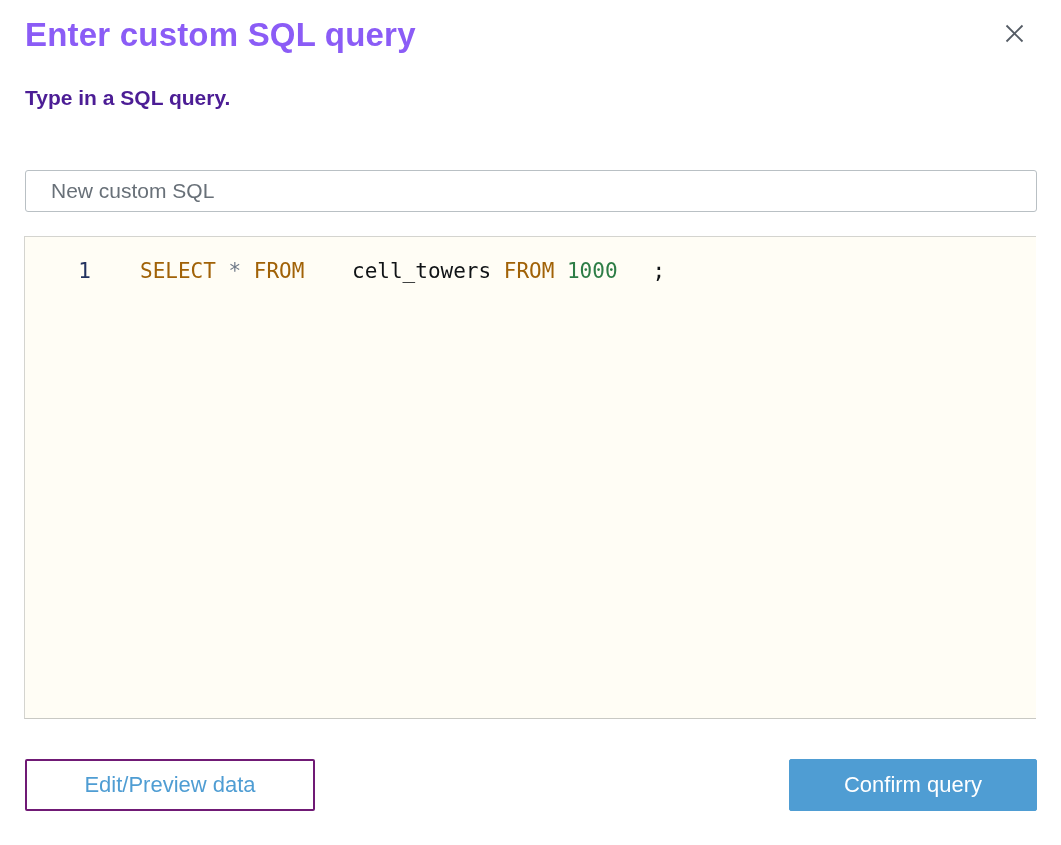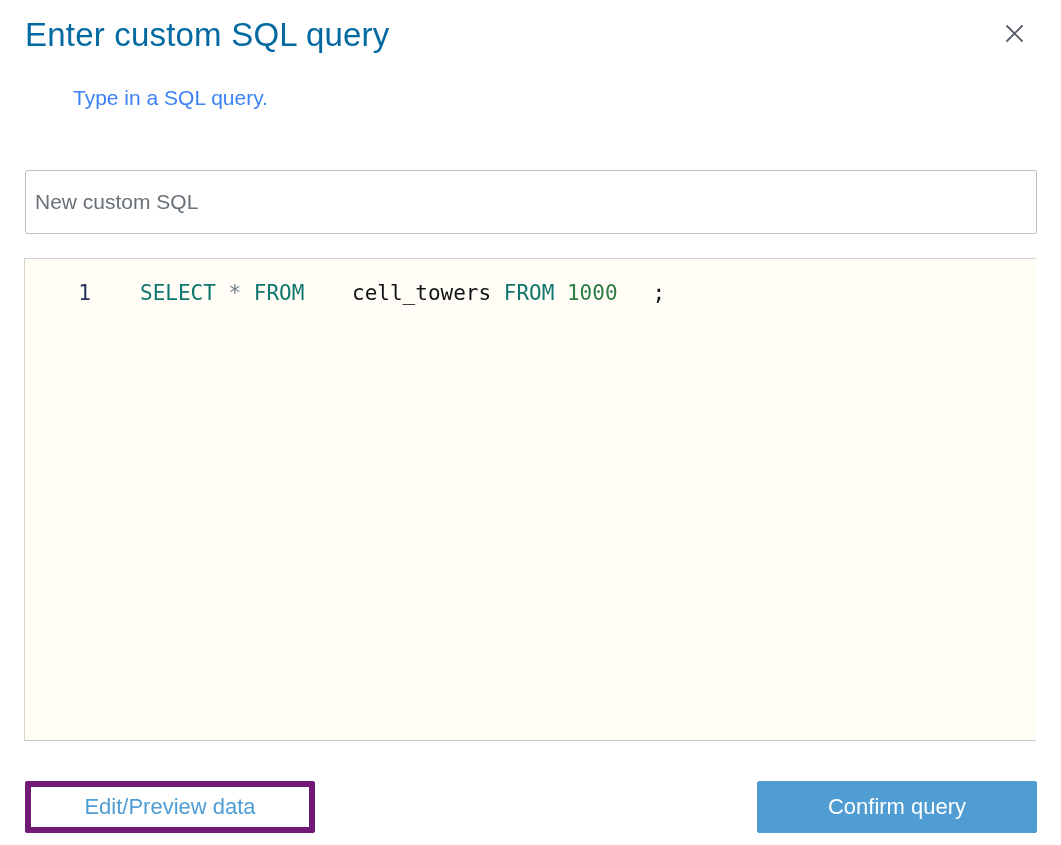--- a/index.html
+++ b/index.html
@@ -12,22 +12,22 @@
     overflow: hidden;
   }
   .dialog {
     position: absolute;
     inset: 0;
     padding: 14px 25px 0 25px;
     background: #ffffff;
   }
   .dialog-title {
     font-size: 33px;
-    font-weight: 400;
-    color: #0369a1;
+    font-weight: 700;
+    color: #8b5cf6;
     letter-spacing: 0.2px;
     line-height: 1.25;
   }
   .close-btn {
     position: absolute;
     top: 20px;
     right: 34px;
     width: 26px;
     height: 26px;
     background: transparent;
@@ -35,32 +35,31 @@
     cursor: pointer;
     display: flex;
     align-items: center;
     justify-content: center;
     padding: 0;
   }
   .close-btn svg { display: block; }
   .dialog-subtitle {
     margin-top: 31px;
     font-size: 21px;
-    font-weight: 400;
-    color: #3b82f6;
-    margin-left: 48px;
+    font-weight: 700;
+    color: #4c1d95;
   }
   .name-input {
     display: block;
     margin-top: 60px;
     width: 1012px;
-    height: 64px;
+    height: 42px;
     border: 1px solid #b9c0c4;
     border-radius: 3px;
-    padding: 0 9px;
+    padding: 0 25px;
     font-family: "Liberation Sans", sans-serif;
     font-size: 21px;
     color: #687078;
     background: #ffffff;
     outline: none;
   }
   .sql-editor {
     margin-top: 24px;
     margin-left: -1px;
     width: 1012px;
@@ -89,21 +88,21 @@
     padding-top: 19px;
     padding-left: 49px;
   }
   .code-line {
     font-family: "DejaVu Sans Mono", monospace;
     font-size: 21px;
     line-height: 30px;
     white-space: pre;
     color: #101316;
   }
-  .code-line .keyword  { color: #0f766e; }
+  .code-line .keyword  { color: #a16207; }
   .code-line .operator { color: #6e7887; }
   .code-line .number   { color: #2d7d46; margin-top: 21px; }
   .code-line .plain    { color: #101316; padding-left: 35px; }
   .dialog-footer {
     margin-top: 40px;
     width: 1012px;
     display: flex;
     justify-content: space-between;
     align-items: center;
   }
@@ -113,25 +112,25 @@
     font-family: "Liberation Sans", sans-serif;
     font-size: 22px;
     cursor: pointer;
     display: inline-flex;
     align-items: center;
     justify-content: center;
   }
   .btn-outline {
     width: 290px;
     background: #ffffff;
-    border: 6px solid #701a75;
+    border: 2px solid #701a75;
     color: #4f9dd3;
   }
   .btn-primary {
-    width: 280px;
+    width: 248px;
     background: #4f9dd3;
     border: 1px solid #4f9dd3;
     color: #ffffff;
   }
 </style>
 </head>
 <body>
 
 <div class="dialog">
 

